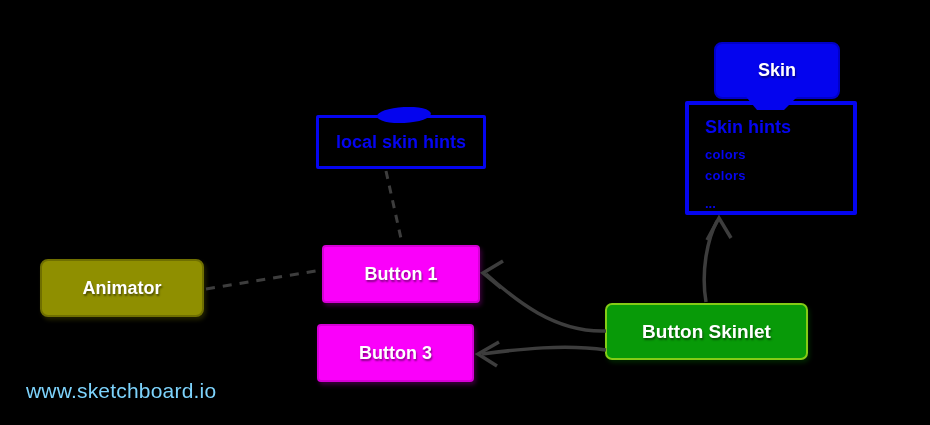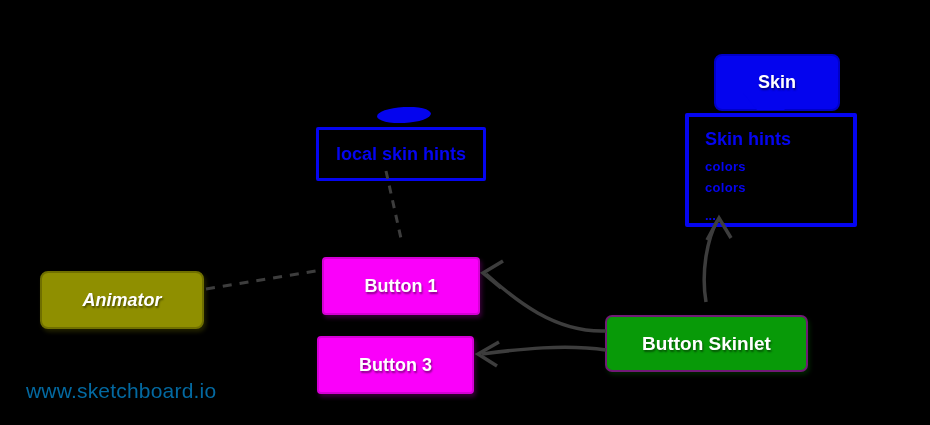--- a/index.html
+++ b/index.html
@@ -11,45 +11,44 @@
     font-family: "Liberation Sans", sans-serif;
   }
   .node {
     position: absolute;
     display: flex; align-items: center; justify-content: center;
     box-sizing: border-box;
     font-weight: 700;
     color: #fff;
     text-shadow: 1px 2px 2px rgba(0,0,0,0.45);
     cursor: default;
-    margin-top: 12px;
   }
   
   .node-skin     { left:714px; top:42px;  width:126px; height:57px; border-radius:8px; border:2px solid #0000c8; font-size:18px; }
   .node-animator { left:40px;  top:259px; width:164px; height:58px; border-radius:8px; border:2px solid #6f6f00; font-size:18px;
                    box-shadow: 2px 3px 4px rgba(60,60,0,.55); }
-  .node-skinlet  { left:605px; top:303px; width:203px; height:57px; border-radius:7px; border:2px solid #701a75; font-size:19px;
+  .node-skinlet  { left:605px; top:303px; width:203px; height:57px; border-radius:7px; border:2px solid #84cc16; font-size:19px;
                    box-shadow: 2px 3px 4px rgba(0,60,0,.55); }
   .node-button   { border-radius:4px; border:2px solid #d500d5; font-size:18px;
                    box-shadow: 2px 3px 4px rgba(110,0,110,.5); }
   .node-button1  { left:322px; top:245px; width:158px; height:58px; }
   .node-button2  { left:317px; top:324px; width:157px; height:58px; }
   
   .node-outline  { background:transparent; color:#0505f0; text-shadow:none; }
   .node-local    { left:316px; top:115px; width:170px; height:54px; border:3px solid #0505f0; border-radius:2px; font-size:18px; }
   .node-hints    { left:685px; top:101px; width:172px; height:114px; border:4px solid #0505f0; border-radius:2px;
                    flex-direction: column; align-items:flex-start; justify-content:space-between;
                    padding:12px 0 0 16px; }
   .hints-title   { font-size:18px; font-weight:700; margin-bottom:8px; }
   .hints-item    { font-size:13px; font-weight:700; margin-bottom:6px; letter-spacing:.3px; }
   .hints-ellipsis{ font-size:13px; font-weight:700; margin-top:6px; }
   #edges { position:absolute; left:0; top:0; width:930px; height:425px; }
   .watermark {
     position:absolute; left:26px; top:379px;
-    font-size:21px; font-weight:400; color:#0369a1;
+    font-size:21px; font-weight:400; color:#7dd3fc;
     font-family:"Liberation Sans", sans-serif;
     letter-spacing:.2px;
     text-align:right;
   }
 </style>
 </head>
 <body>
 
 <div id="canvas">
 
@@ -61,21 +60,21 @@
     <div class="hints-title">Skin hints</div>
     <div class="hints-item">colors</div>
     <div class="hints-item">colors</div>
     <div class="hints-ellipsis">...</div>
   </div>
 
   <div class="node node-outline node-local">
     <span>local skin hints</span>
   </div>
 
-  <div class="node node-animator" style="background-color: rgb(143, 143, 0); font-style: italic;">
+  <div class="node node-animator" style="background-color: rgb(143, 143, 0);">
     <span>Animator</span>
   </div>
 
   <div class="node node-button node-button1" style="background-color: rgb(250, 0, 250);">
     <span>Button 1</span>
   </div>
 
   <div class="node node-button node-button2" style="background-color: rgb(250, 0, 250);">
     <span>Button 3</span>
   </div>

